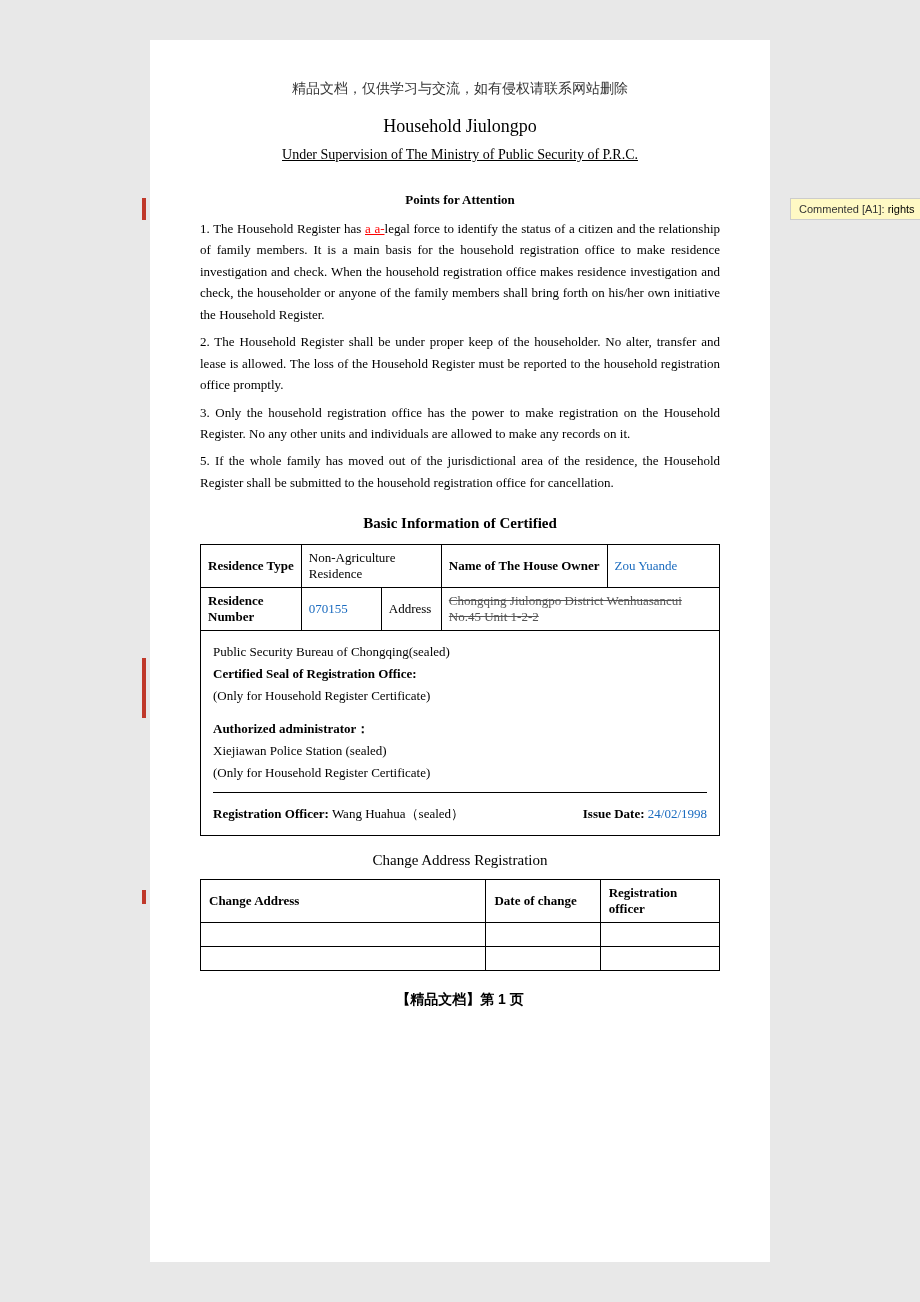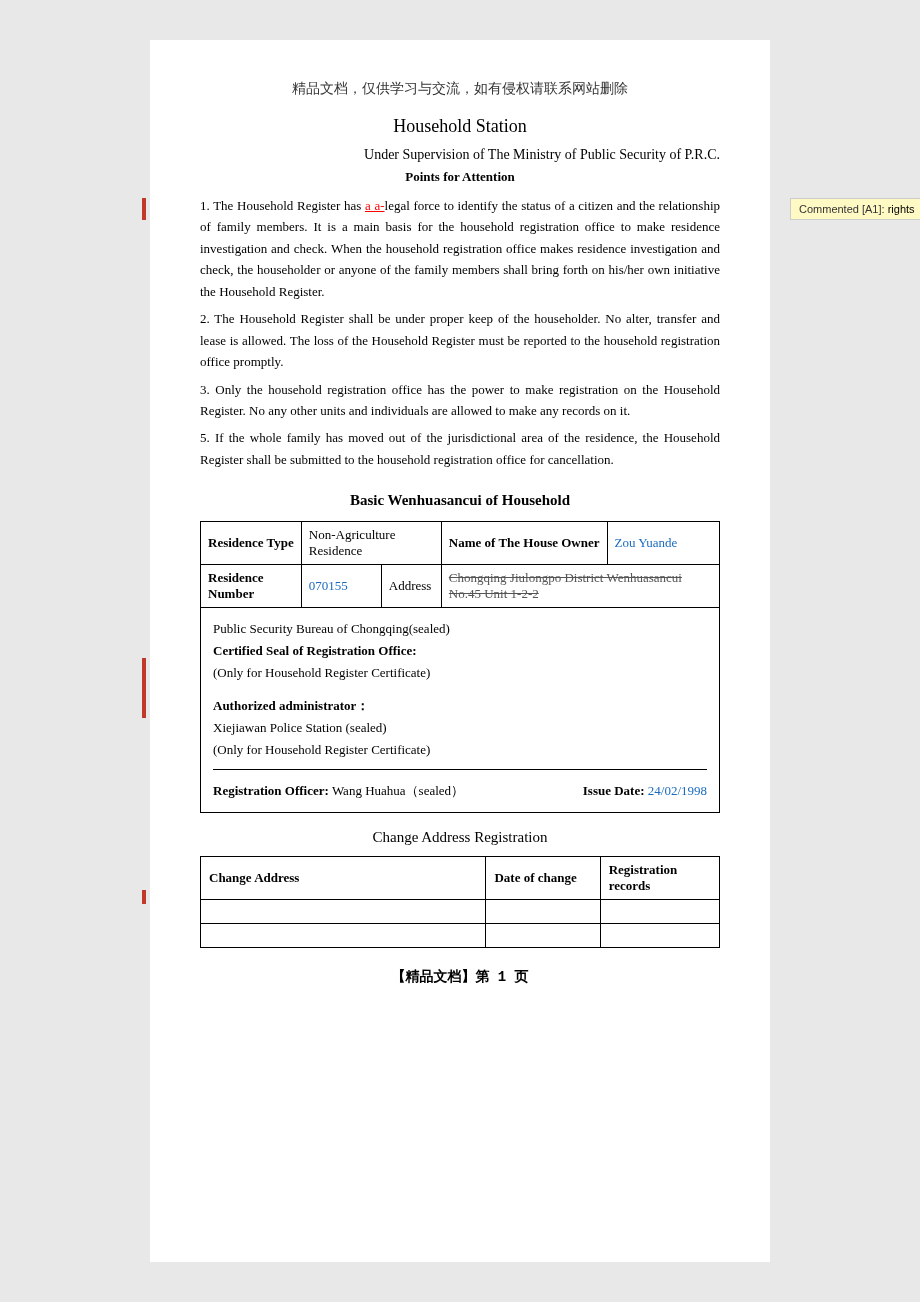--- a/index.html
+++ b/index.html
@@ -55,23 +55,24 @@
       margin-bottom: 18px;
       font-family: "SimSun", "宋体", serif;
     }
     .doc-title {
       text-align: center;
       font-size: 18px;
       font-weight: normal;
       margin-bottom: 10px;
     }
     .doc-subtitle {
-      text-align: right;
+      text-align: center;
       font-size: 14px;
-      margin-bottom: 6px;
+      margin-bottom: 29px;
+      text-decoration: underline;
     }
     .section-heading {
       text-align: center;
       font-weight: bold;
       font-size: 13px;
       margin-bottom: 10px;
     }
     .body-text {
       text-align: justify;
       line-height: 1.65;
@@ -159,61 +160,61 @@
     .change-table .col3 { width: 23%; }
     .change-table .empty-row td { height: 24px; }
     
     .footer {
       text-align: center;
       font-size: 14px;
       margin-top: 20px;
       font-weight: bold;
     }
     .footer-content {
-      font-family: Liberation Mono, monospace;
+      font-family: Liberation Sans, sans-serif;
     }
   </style>
 </head>
 <body>
 
 <div class="page-wrapper">
   <div class="document">
 
     <div class="red-mark" style="top: 158px; height: 22px;"></div>
     <div class="red-mark" style="top: 618px; height: 60px;"></div>
     <div class="red-mark" style="top: 850px; height: 14px;"></div>
 
     <div class="comment-box">
       <span class="comment-label">Commented [A1]:</span>
       <span> rights</span>
     </div>
 
     <div class="chinese-header">精品文档，仅供学习与交流，如有侵权请联系网站删除</div>
 
-    <div class="doc-title">Household Station</div>
+    <div class="doc-title">Household Jiulongpo</div>
 
     <div class="doc-subtitle">Under Supervision of The Ministry of Public Security of P.R.C.</div>
 
     <div class="section-heading">Points for Attention</div>
 
     <p class="body-text">
       1. The Household Register has <span class="underline-red">a a-</span>legal force to identify the status of a citizen and the relationship of family members. It is a main basis for the household registration office to make residence investigation and check. When the household registration office makes residence investigation and check, the householder or anyone of the family members shall bring forth on his/her own initiative the Household Register.
     </p>
 
     <p class="body-text">
       2. The Household Register shall be under proper keep of the householder. No alter, transfer and lease is allowed. The loss of the Household Register must be reported to the household registration office promptly.
     </p>
     <p class="body-text">
       3. Only the household registration office has the power to make registration on the Household Register. No any other units and individuals are allowed to make any records on it.
     </p>
     <p class="body-text">
       5. If the whole family has moved out of the jurisdictional area of the residence, the Household Register shall be submitted to the household registration office for cancellation.
     </p>
 
-    <div class="section-title-bold">Basic Wenhuasancui of Household</div>
+    <div class="section-title-bold">Basic Information of Certified</div>
 
     <table class="basic-table">
       <tbody>
           <tr>
         <td class="label-cell">Residence Type</td>
         <td colspan="2">Non-Agriculture Residence</td>
         <td class="label-cell" style="width:110px;">Name of The House Owner</td>
         <td>
           <a class="blue-link strikethrough">Zou Yuande</a>
         </td>
@@ -254,21 +255,21 @@
       </div>
     </div>
 
     <div class="change-title">Change Address Registration</div>
 
     <table class="change-table">
       <thead>
         <tr>
           <th class="col1">Change Address</th>
           <th class="col2">Date of change</th>
-          <th class="col3">Registration records</th>
+          <th class="col3">Registration officer</th>
         </tr>
       </thead>
       <tbody>
         <tr class="empty-row">
           <td class="col1"></td>
           <td class="col2"></td>
           <td class="col3"></td>
         </tr>
         <tr class="empty-row">
           <td class="col1"></td>

